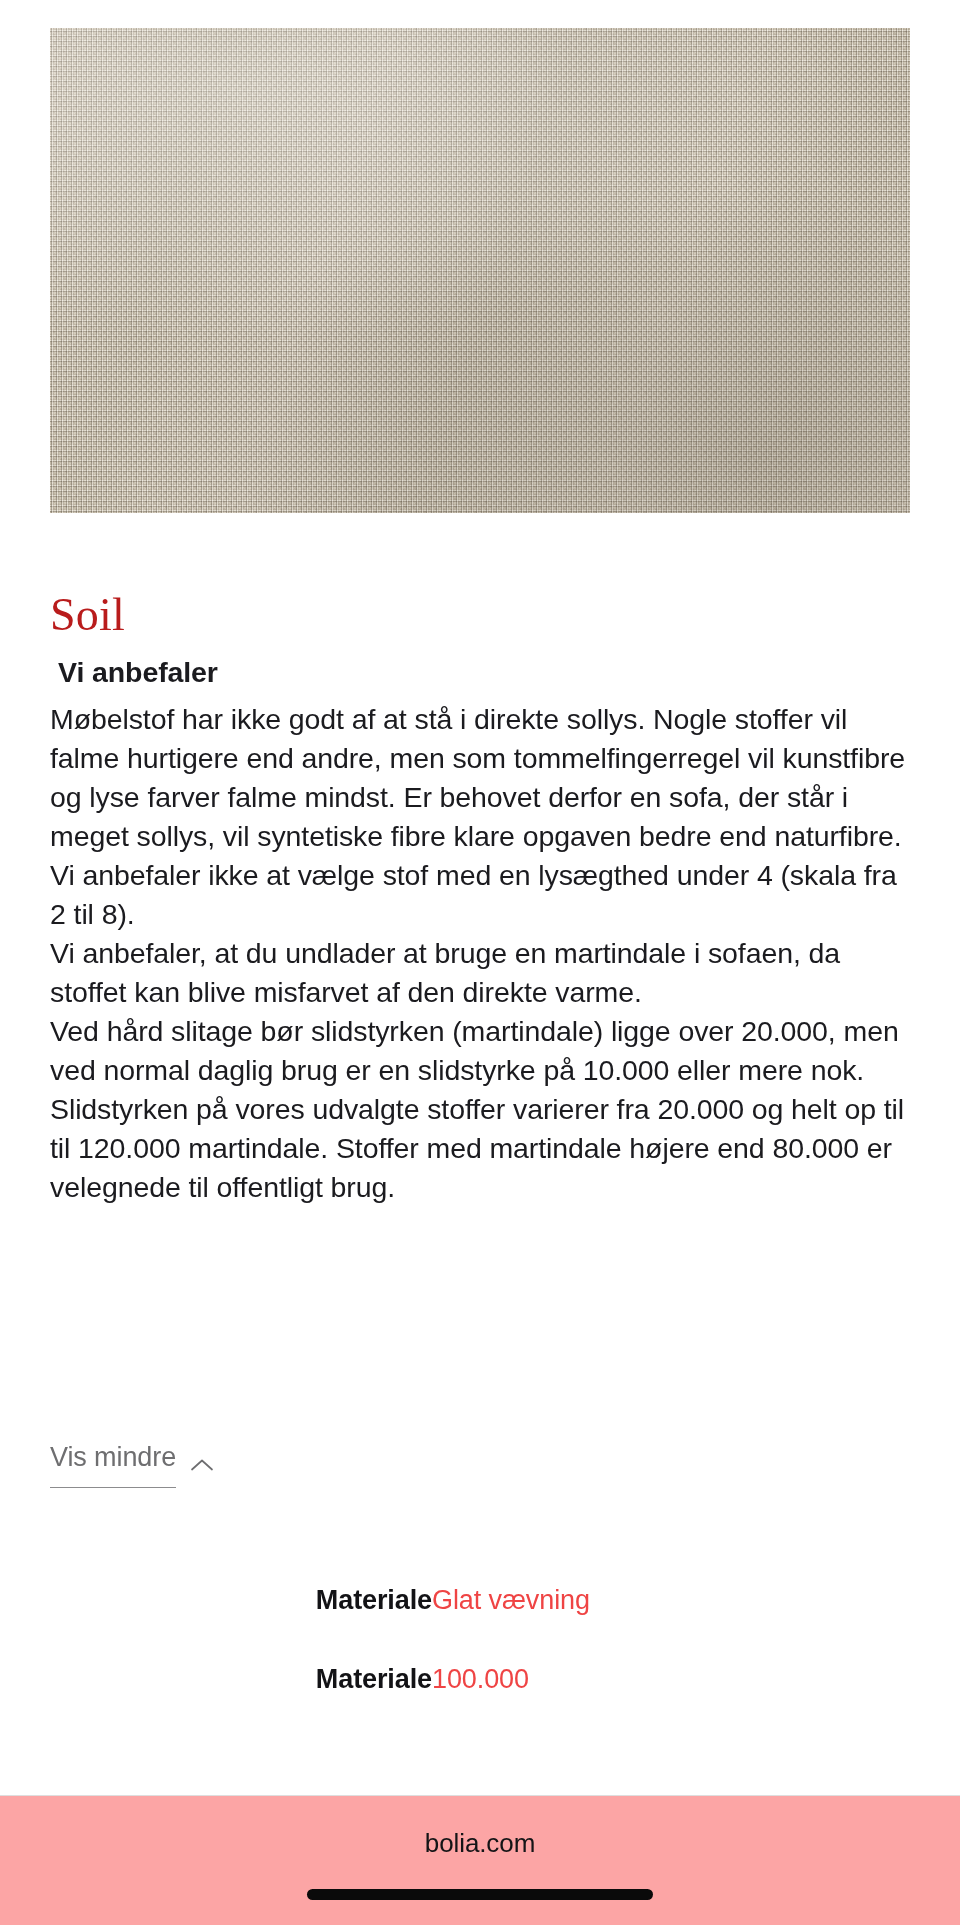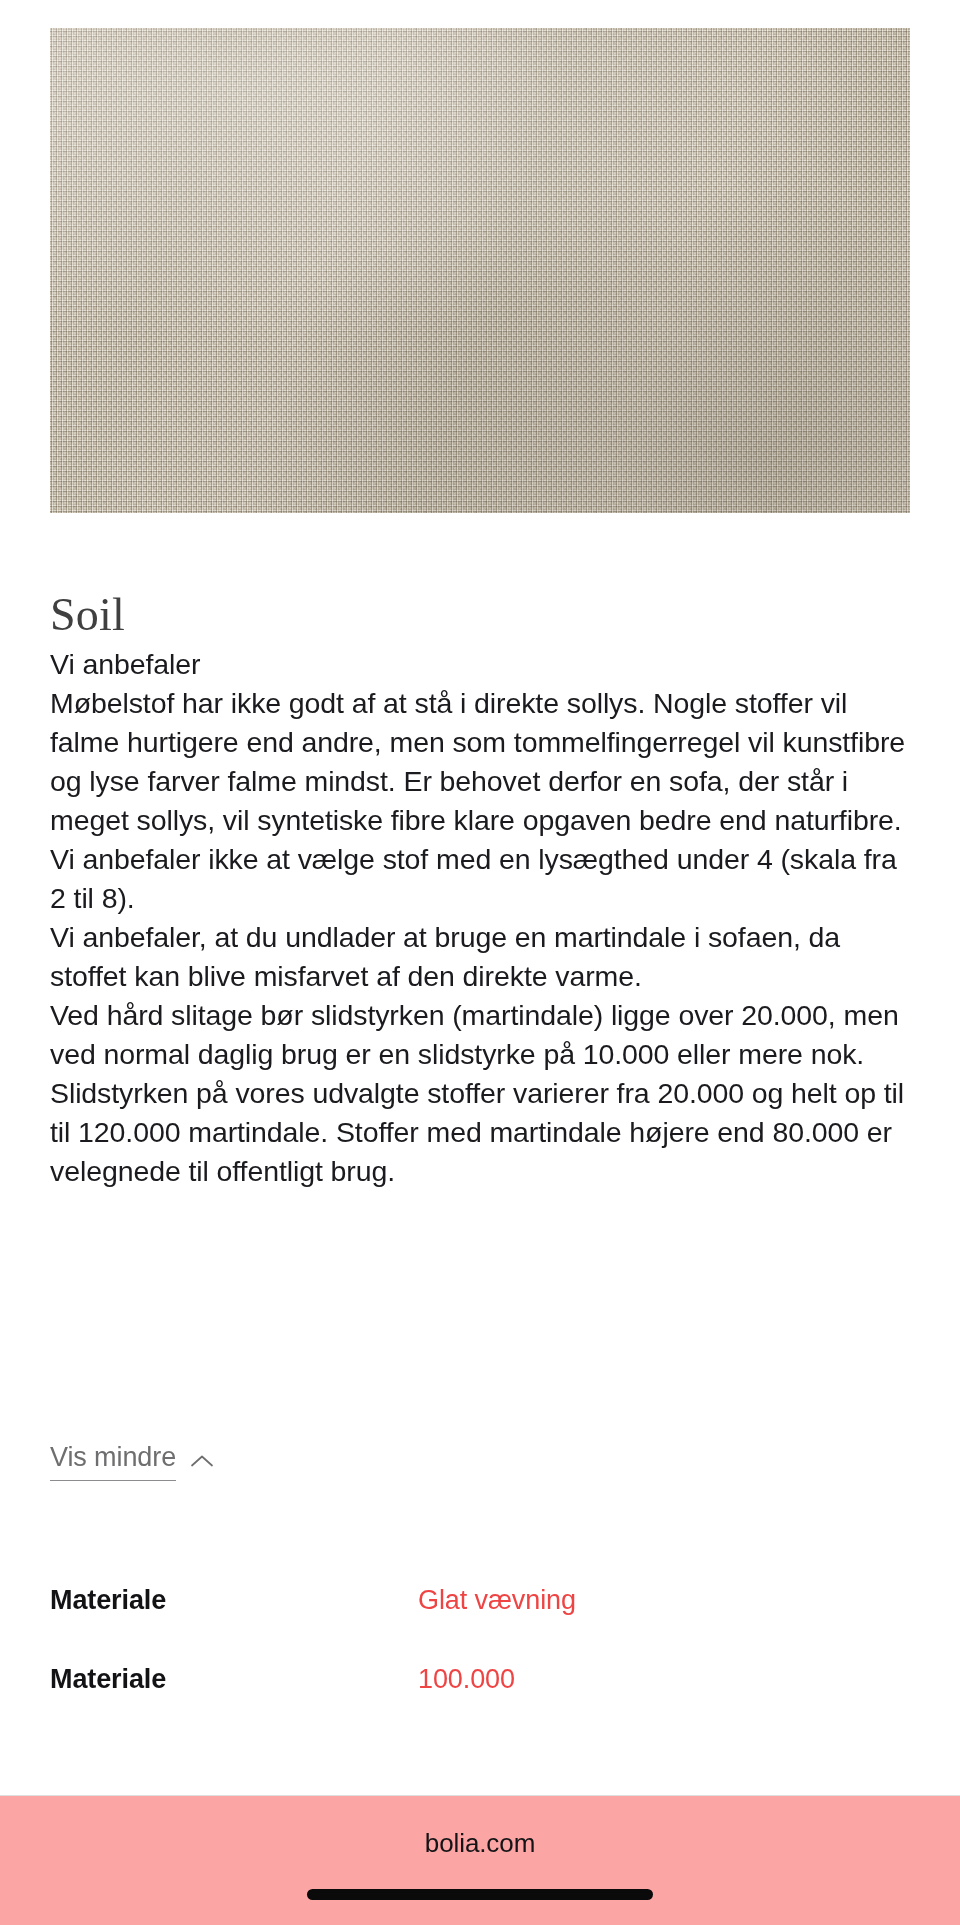--- a/index.html
+++ b/index.html
@@ -94,78 +94,79 @@
   }
 
   .title {
     position: absolute;
     left: 0;
     top: 560px;
     font-family: "Liberation Serif", "DejaVu Serif", serif;
     font-size: 46px;
     font-weight: 400;
     line-height: 1.05;
-    color: #404040;
+    color: #b91c1c;
     letter-spacing: 0.2px;
   }
 
   .body-block {
     position: absolute;
     left: 0;
     top: 645px;
     width: 864px;
     font-size: 28.5px;
     line-height: 39px;
     color: #1b1b1f;
     letter-spacing: -0.1px;
   }
   .body-block p {
     margin: 0;
   }
   .body-block p.lead {
     width: 845px;
   }
   .body-block .sub-head {
-    font-weight: 400;
-    margin: 0;
+    font-weight: 700;
+    margin: 8px;
   }
 
   
   .vis-mindre {
     position: absolute;
     left: 0;
     top: 1444px;
     display: inline-flex;
     align-items: center;
     gap: 14px;
     cursor: pointer;
     user-select: none;
   }
   .vis-mindre-label {
     font-size: 27px;
     color: #6e6e70;
     line-height: 1;
-    padding-bottom: 9px;
+    padding-bottom: 16px;
     border-bottom: 1.6px solid #8c8c8e;
     letter-spacing: -0.1px;
   }
   .chev-up {
     width: 24px;
     height: 14px;
     margin-bottom: 3px;
     display: block;
   }
   .chev-up svg { display: block; }
 
   
   .spec-table {
     position: absolute;
-    left: 0;
+    left: 14px;
     top: 1585px;
     width: 860px;
+    text-align: right;
   }
   .spec-row {
     display: flex;
     align-items: baseline;
     height: 79px;
   }
   .spec-key {
     width: 368px;
     flex: 0 0 368px;
     font-size: 27px;

